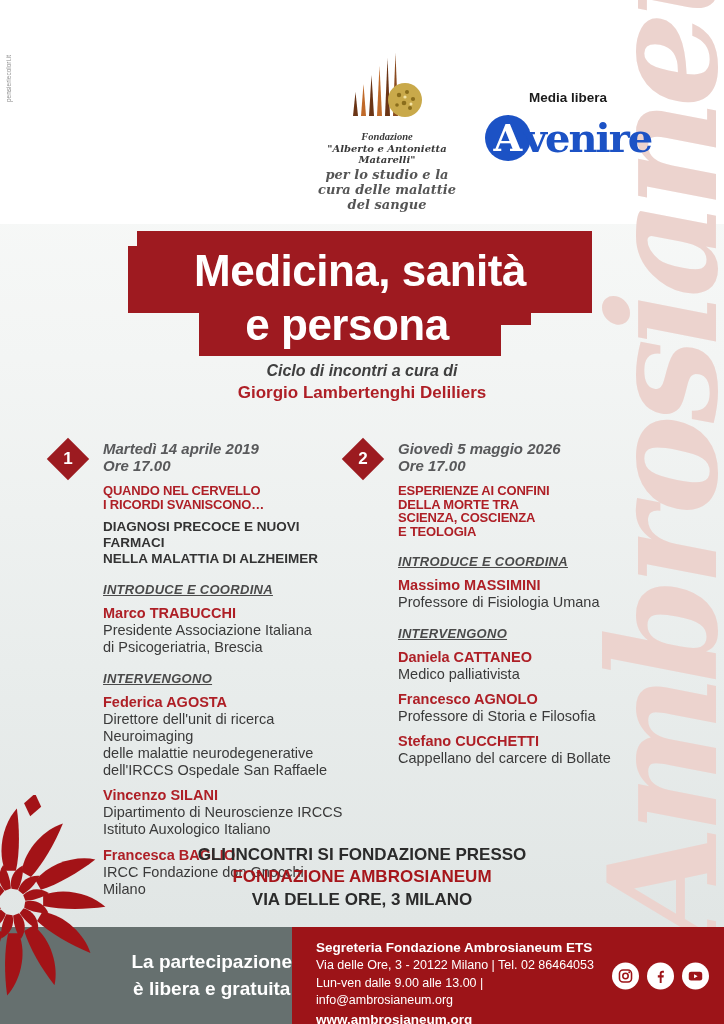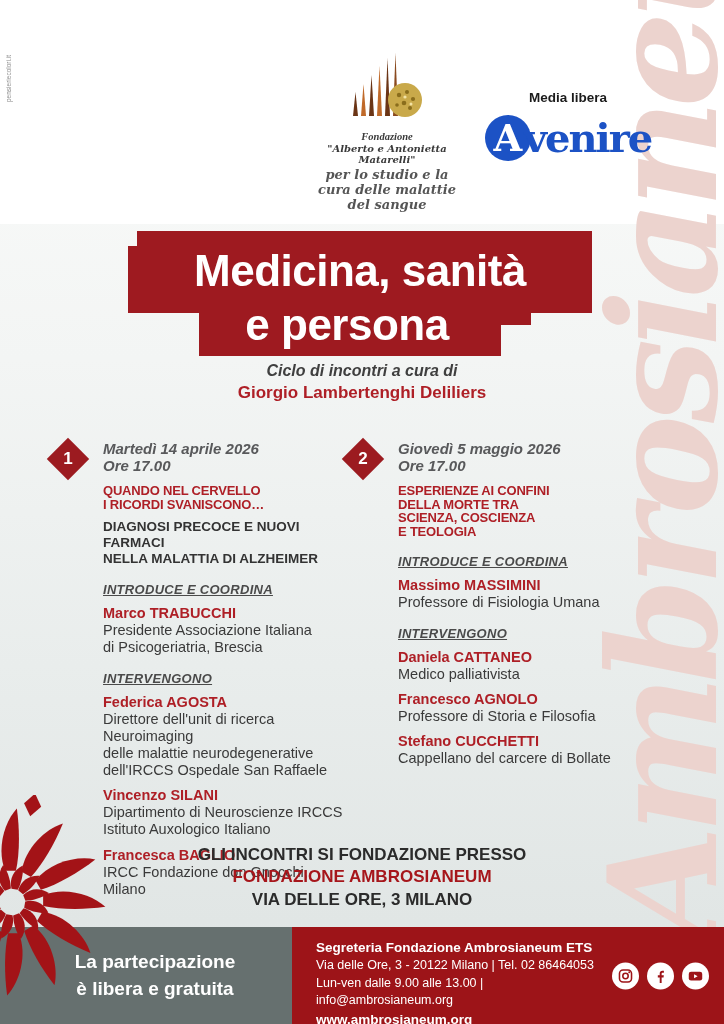--- a/index.html
+++ b/index.html
@@ -61,21 +61,21 @@
   .ev-sub{font-weight:bold;font-size:13.5px;line-height:1.17;color:#333;margin-top:8px;white-space:pre-line;}
   .ev-label{font-style:italic;font-weight:bold;font-size:13px;color:#4a4a4a;text-decoration:underline;margin-top:15px;letter-spacing:0.3px;}
   .ev-name{font-weight:bold;font-size:14.5px;color:#ae1f26;margin-top:8px;}
   .ev-role{font-size:14.5px;line-height:1.18;color:#3a3a3a;white-space:pre-line;margin-top:1px;}
   
   .venue{position:absolute;top:844px;left:0;width:724px;text-align:center;z-index:2;font-weight:bold;font-size:17px;line-height:1.32;}
   .venue-1,.venue-3{color:#2b2b2b;}
   .venue-2{color:#a6161b;}
   
   .footer{position:absolute;left:0;bottom:0;width:724px;height:97px;display:flex;z-index:3;}
-  .footer-left{width:292px;background:#66706f;color:#fff;display:flex;align-items:center;justify-content:center;}
+  .footer-left{width:292px;background:#66706f;color:#fff;display:flex;align-items:center;justify-content:flex-end;}
   .participation{font-weight:bold;font-size:19px;line-height:1.4;text-align:center;white-space:pre-line;padding-left:18px;}
   .footer-right{flex:1;background:#9d1418;color:#fff;padding:12px 118px 0 24px;position:relative;}
   .f-title{font-weight:bold;font-size:13.5px;line-height:1.32;}
   .f-line{font-size:12.5px;line-height:1.42;}
   .f-web{font-weight:bold;font-size:13.5px;line-height:1.42;}
   .socials{position:absolute;right:15px;top:50%;transform:translateY(-50%);display:flex;gap:8px;}
   .soc{width:27px;height:27px;border-radius:50%;background:#fff;display:flex;align-items:center;justify-content:center;}
   .flower-red{position:absolute;left:-95px;top:795px;z-index:4;}
 </style>
 </head>
@@ -163,21 +163,21 @@
     <div class="curator">Giorgio Lambertenghi Deliliers</div>
   </div>
 
   <div class="events">
 
     <div class="event event-1">
       <div class="diamond">
           <span>1</span>
         </div>
       <div class="ev-body">
-        <div class="ev-date">Martedì 14 aprile 2026</div>
+        <div class="ev-date">Martedì 14 aprile 2019</div>
         <div class="ev-date">Ore 17.00</div>
         <div class="ev-title">QUANDO NEL CERVELLO
 I RICORDI SVANISCONO…</div>
         <div class="ev-sub">DIAGNOSI PRECOCE E NUOVI FARMACI
 NELLA MALATTIA DI ALZHEIMER</div>
         <div class="ev-label">INTRODUCE E COORDINA</div>
         <div class="ev-name">Marco TRABUCCHI</div>
         <div class="ev-role">Presidente Associazione Italiana
 di Psicogeriatria, Brescia</div>
         <div class="ev-label">INTERVENGONO</div>

